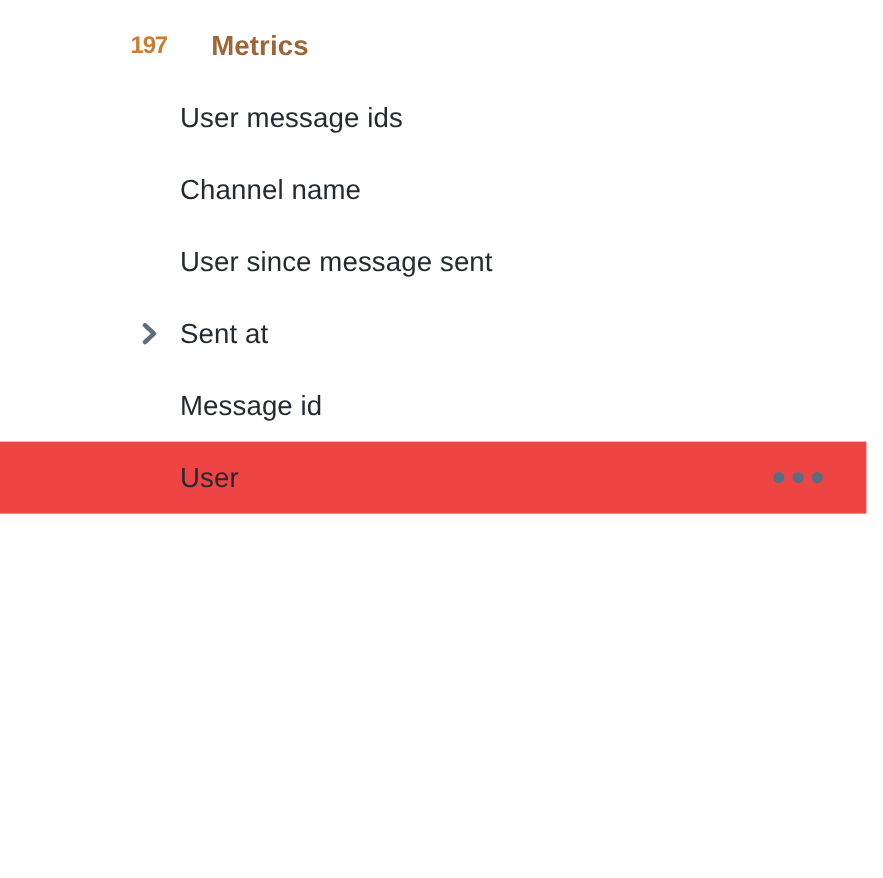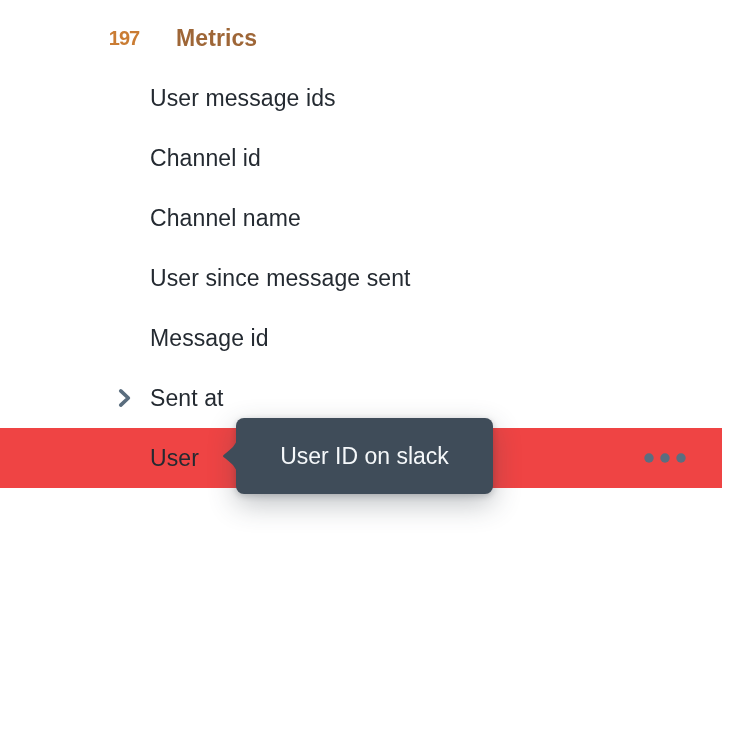--- a/index.html
+++ b/index.html
@@ -109,64 +109,54 @@
     </span>
     <span class="label header-label metrics-label">Metrics</span>
   </div>
 
   <div class="row">
     <span class="icon-slot"></span>
     <span class="label">User message ids</span>
   </div>
 
 
-  <div class="row">
-    <span class="icon-slot"></span>
-    <span class="label">Channel id</span>
-  </div>
 
   <div class="row">
     <span class="icon-slot"></span>
     <span class="label">Channel name</span>
   </div>
 
   <div class="row">
     <span class="icon-slot"></span>
     <span class="label">User since message sent</span>
   </div>
 
   <div class="row">
-    <span class="icon-slot"></span>
-    <span class="label">Message id</span>
-  </div>
-
-  <div class="row">
     <span class="icon-slot">
       <svg width="26" height="26" viewBox="0 0 24 24">
         <polyline points="9 5.5 16 12 9 18.5" fill="none" stroke="#5a6d7e" stroke-width="3.4" stroke-linecap="round" stroke-linejoin="round"></polyline>
       </svg>
     </span>
     <span class="label">Sent at</span>
+  </div>
+
+  <div class="row">
+    <span class="icon-slot"></span>
+    <span class="label">Message id</span>
   </div>
 
 
   <div class="row highlighted">
     <span class="icon-slot"></span>
     <span class="label">User</span>
 
     <button class="more-btn">
       <svg width="46" height="12" viewBox="0 0 46 12">
         <circle cx="7" cy="6" r="4.7" fill="#5b6e80"></circle>
         <circle cx="23" cy="6" r="4.7" fill="#5b6e80"></circle>
         <circle cx="39" cy="6" r="4.7" fill="#5b6e80"></circle>
       </svg>
     </button>
 
-    <div class="tooltip">
-      <svg class="tooltip-arrow" width="17" height="34" viewBox="0 0 17 34">
-        <path fill="#3f4c59" d="M17 0 C 12 9, 11 9, 3.5 15.2 Q 0.5 17, 3.5 18.8 C 11 25, 12 25, 17 34 Z"></path>
-      </svg>
-      <span class="tooltip-text">User ID on slack</span>
-    </div>
   </div>
 
 
 </div>
 
 </body></html>

